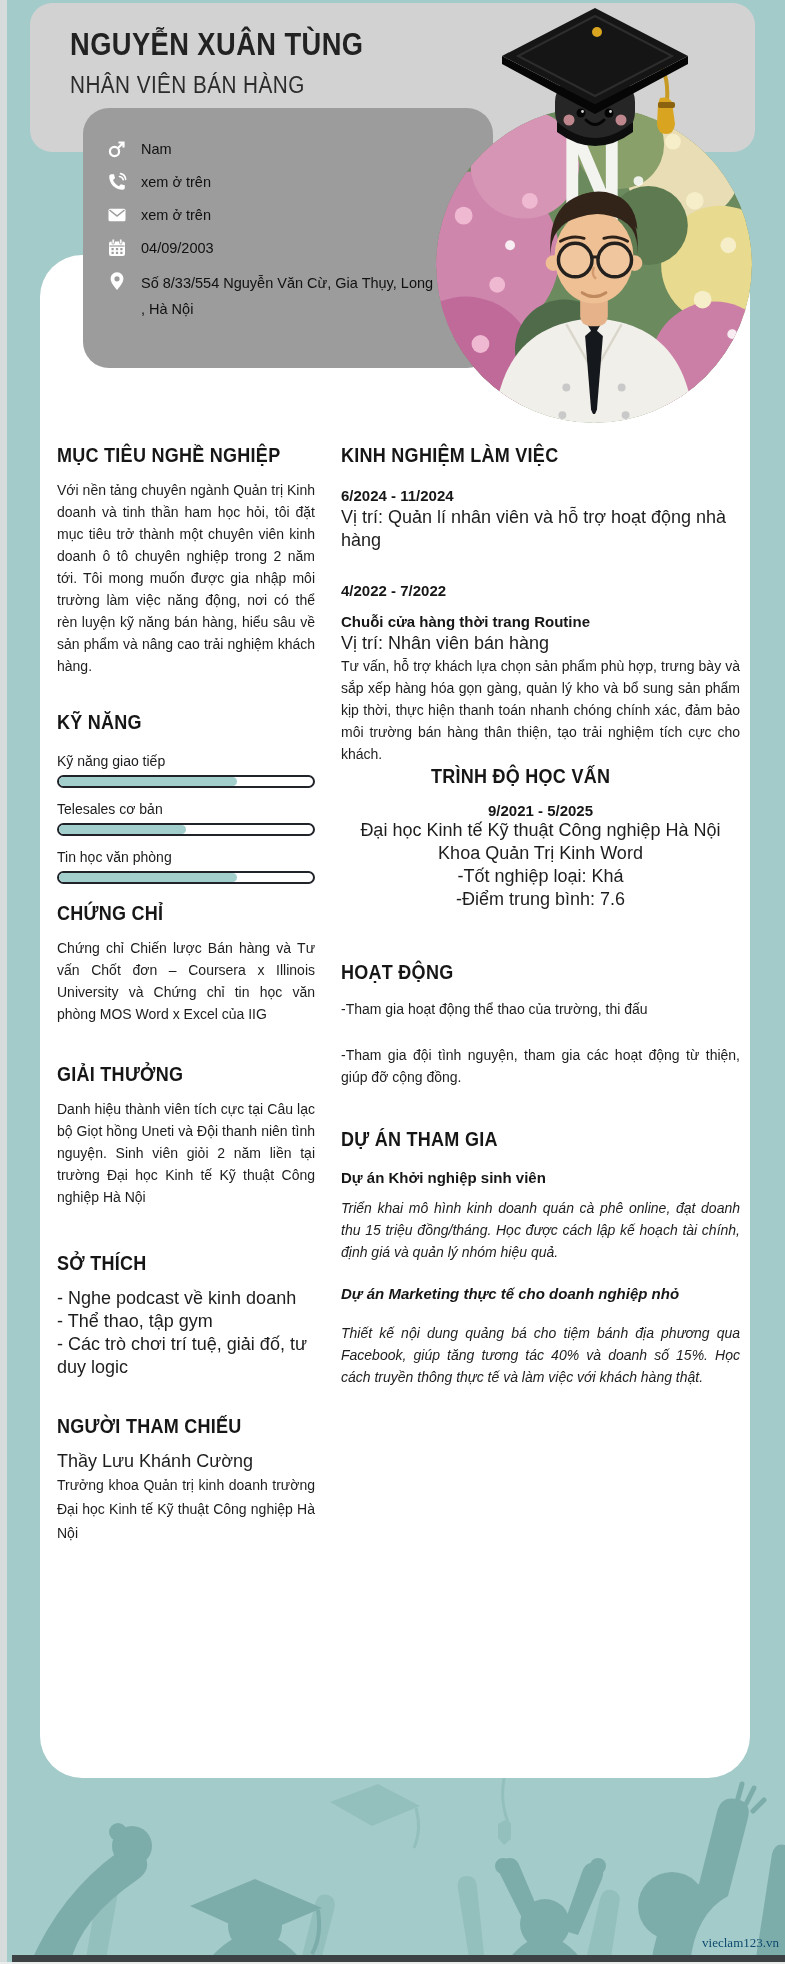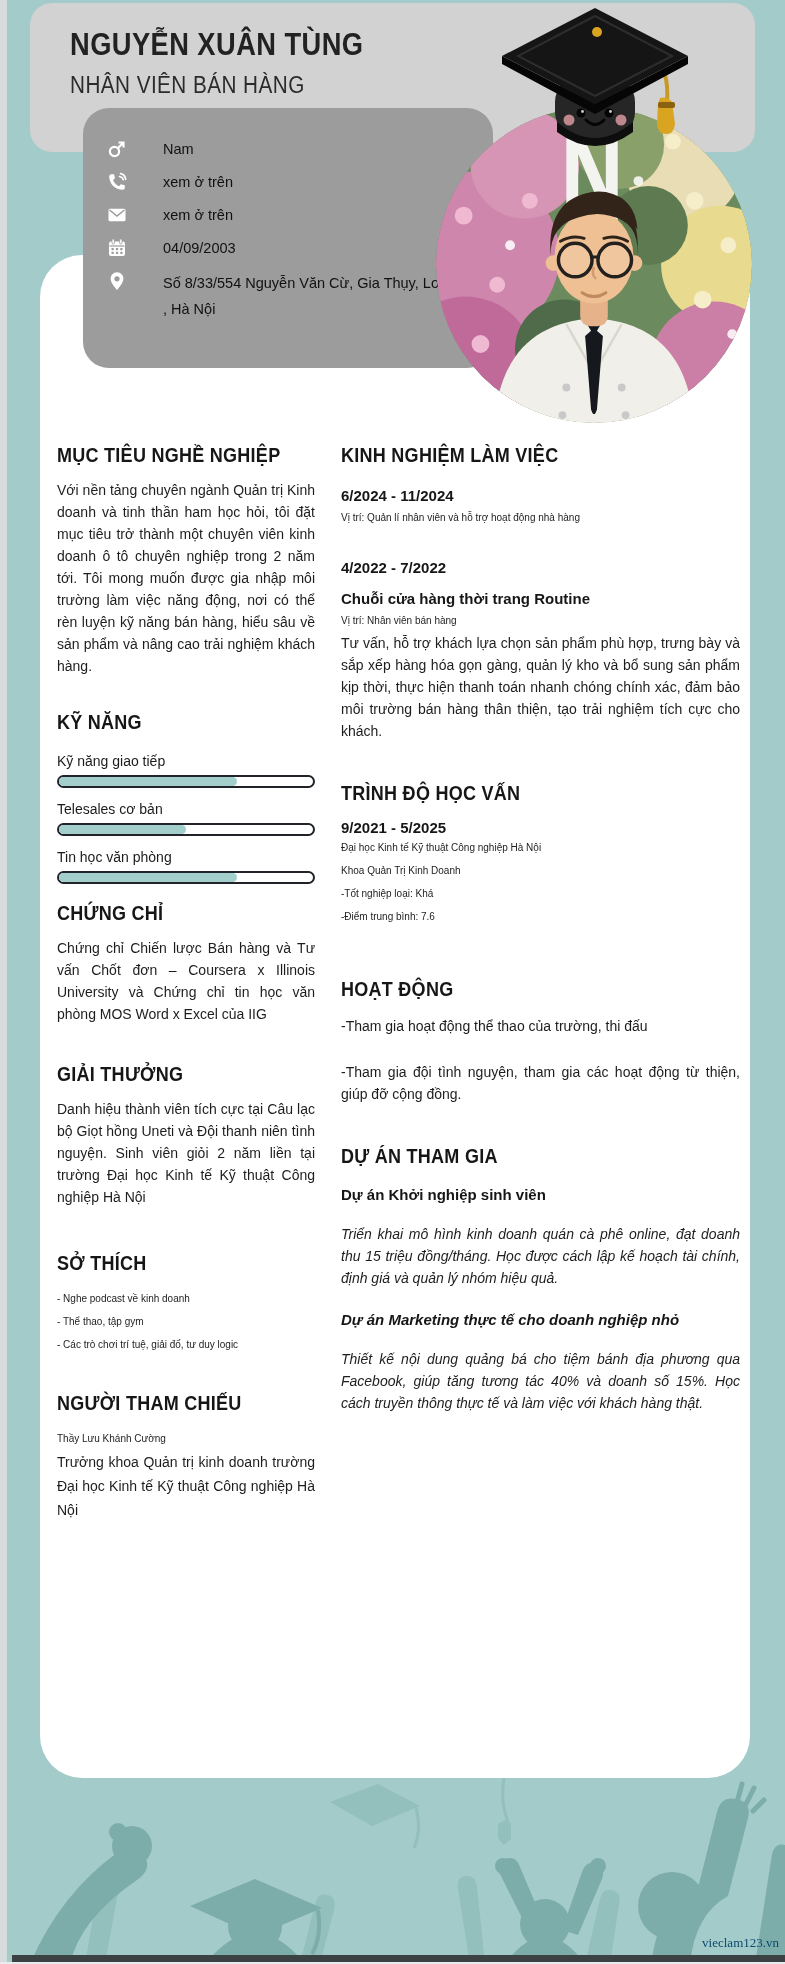--- a/index.html
+++ b/index.html
@@ -10,34 +10,34 @@
   .bottom-dark { position:absolute; left:12px; right:0; bottom:2px; height:7px; background:#3c4144; }
   .bottom-light { position:absolute; left:0; right:0; bottom:0; height:2px; background:#e9eceb; }
 
   .header-card { position:absolute; left:30px; top:3px; width:725px; height:149px; background:#d2d2d2; border-radius:22px; padding:24px 0 0 40px; }
   .name { font-size:31px; font-weight:bold; color:#222; transform:scaleX(.88); transform-origin:0 50%; white-space:nowrap; letter-spacing:.5px; }
   .job-title { margin-top:9px; font-size:23px; color:#2b2b2b; transform:scaleX(.9); transform-origin:0 50%; white-space:nowrap; letter-spacing:.5px; }
 
   .white-card { position:absolute; left:40px; top:255px; width:710px; height:1523px; background:#ffffff; border-radius:42px; }
 
   .contact-card { position:absolute; left:83px; top:108px; width:410px; height:260px; background:#9c9c9c; border-radius:26px; padding:30px 0 0 24px; }
-  .c-row { display:flex; align-items:flex-start; margin-bottom:11px;justify-content:space-between; }
+  .c-row { display:flex; align-items:flex-start; margin-bottom:11px; }
   .c-icon { width:20px; height:20px; flex:0 0 20px; margin-top:1px; }
   .c-val { margin-left:14px; font-size:14.5px; line-height:22px; color:#111; width:330px; }
   .c-row.addr .c-val { line-height:26px; }
 
   .photo { position:absolute; left:436px; top:107px; width:316px; height:316px; border-radius:50%; overflow:hidden; }
   .grad-cap { position:absolute; left:500px; top:6px; width:190px; height:150px; }
 
   .content { position:absolute; left:57px; top:444px; width:683px; display:flex; gap:26px; }
   .col-l { width:258px; }
   .col-r { width:399px; }
   .h2 { font-size:20px; font-weight:bold; color:#161616; transform:scaleX(.9); transform-origin:0 50%; white-space:nowrap; letter-spacing:.3px; }
   .body { font-size:14px; line-height:22px; text-align:justify; color:#1d1d1d; }
-  .line { font-size:10px; line-height:23px; color:#1d1d1d; }
+  .line { font-size:18px; line-height:23px; color:#1d1d1d; }
   .bold { font-weight:bold; font-size:15px; color:#161616; }
   .it { font-style:italic; }
 
   .skill { margin-bottom:10px; }
   .skill-label { font-size:14px; line-height:22px; margin-bottom:3px; }
   .bar { height:13px; border:2.5px solid #20242a; border-radius:10px; background:#fff; overflow:hidden; }
   .bar-fill { height:100%; background:#a2cecb; border-radius:0 7px 7px 0; }
 
   .watermark { position:absolute; right:6px; bottom:13px; font-family:"Liberation Serif","DejaVu Serif",serif; font-size:13px; color:#0c4a6e; }
 </style>
@@ -284,39 +284,39 @@
         </div>
 
         <div>
           <div class="bold" style="margin-top:30px;">4/2022 - 7/2022</div>
           <div class="bold" style="margin-top:14px;">Chuỗi cửa hàng thời trang Routine</div>
           <div class="line" style="margin-top:2px;">Vị trí: Nhân viên bán hàng</div>
           <p class="body" style="">Tư vấn, hỗ trợ khách lựa chọn sản phẩm phù hợp, trưng bày và sắp xếp hàng hóa gọn gàng, quản lý kho và bổ sung sản phẩm kịp thời, thực hiện thanh toán nhanh chóng chính xác, đảm bảo môi trường bán hàng thân thiện, tạo trải nghiệm tích cực cho khách.</p>
         </div>
       </section>
 
-      <section style="margin-top:40px;">
+      <section style="text-align:center;">
         <div class="h2">TRÌNH ĐỘ HỌC VẤN</div>
         <div class="bold" style="margin-top:14px;">9/2021 - 5/2025</div>
         <div class="line">Đại học Kinh tế Kỹ thuật Công nghiệp Hà Nội</div>
-        <div class="line">Khoa Quản Trị Kinh Doanh</div>
+        <div class="line">Khoa Quản Trị Kinh Word</div>
         <div class="line">-Tốt nghiệp loại: Khá</div>
         <div class="line">-Điểm trung bình: 7.6</div>
       </section>
 
       <section style="margin-top:50px;">
         <div class="h2">HOẠT ĐỘNG</div>
         <p class="body" style="margin-top:14px;">-Tham gia hoạt động thể thao của trường, thi đấu</p>
         <p class="body" style="margin-top:24px;">-Tham gia đội tình nguyện, tham gia các hoạt động từ thiện, giúp đỡ cộng đồng.</p>
       </section>
 
       <section style="margin-top:40px;">
         <div class="h2">DỰ ÁN THAM GIA</div>
         <div class="bold" style="margin-top:18px;">Dự án Khởi nghiệp sinh viên</div>
-        <p class="body it" style="margin-top:20px;">Triển khai mô hình kinh doanh quán cà phê online, đạt doanh thu 15 triệu đồng/tháng. Học được cách lập kế hoạch tài chính, định giá và quản lý nhóm hiệu quả.</p>
+        <p class="body it" style="margin-top:11px;">Triển khai mô hình kinh doanh quán cà phê online, đạt doanh thu 15 triệu đồng/tháng. Học được cách lập kế hoạch tài chính, định giá và quản lý nhóm hiệu quả.</p>
         <div class="bold it" style="margin-top:22px;">Dự án Marketing thực tế cho doanh nghiệp nhỏ</div>
         <p class="body it" style="margin-top:20px;">Thiết kế nội dung quảng bá cho tiệm bánh địa phương qua Facebook, giúp tăng tương tác 40% và doanh số 15%. Học cách truyền thông thực tế và làm việc với khách hàng thật.</p>
       </section>
     </div>
   </div>
 
   <div class="bottom-dark"></div>
   <div class="bottom-light"></div>
   <div class="watermark">vieclam123.vn</div>
 </div>

